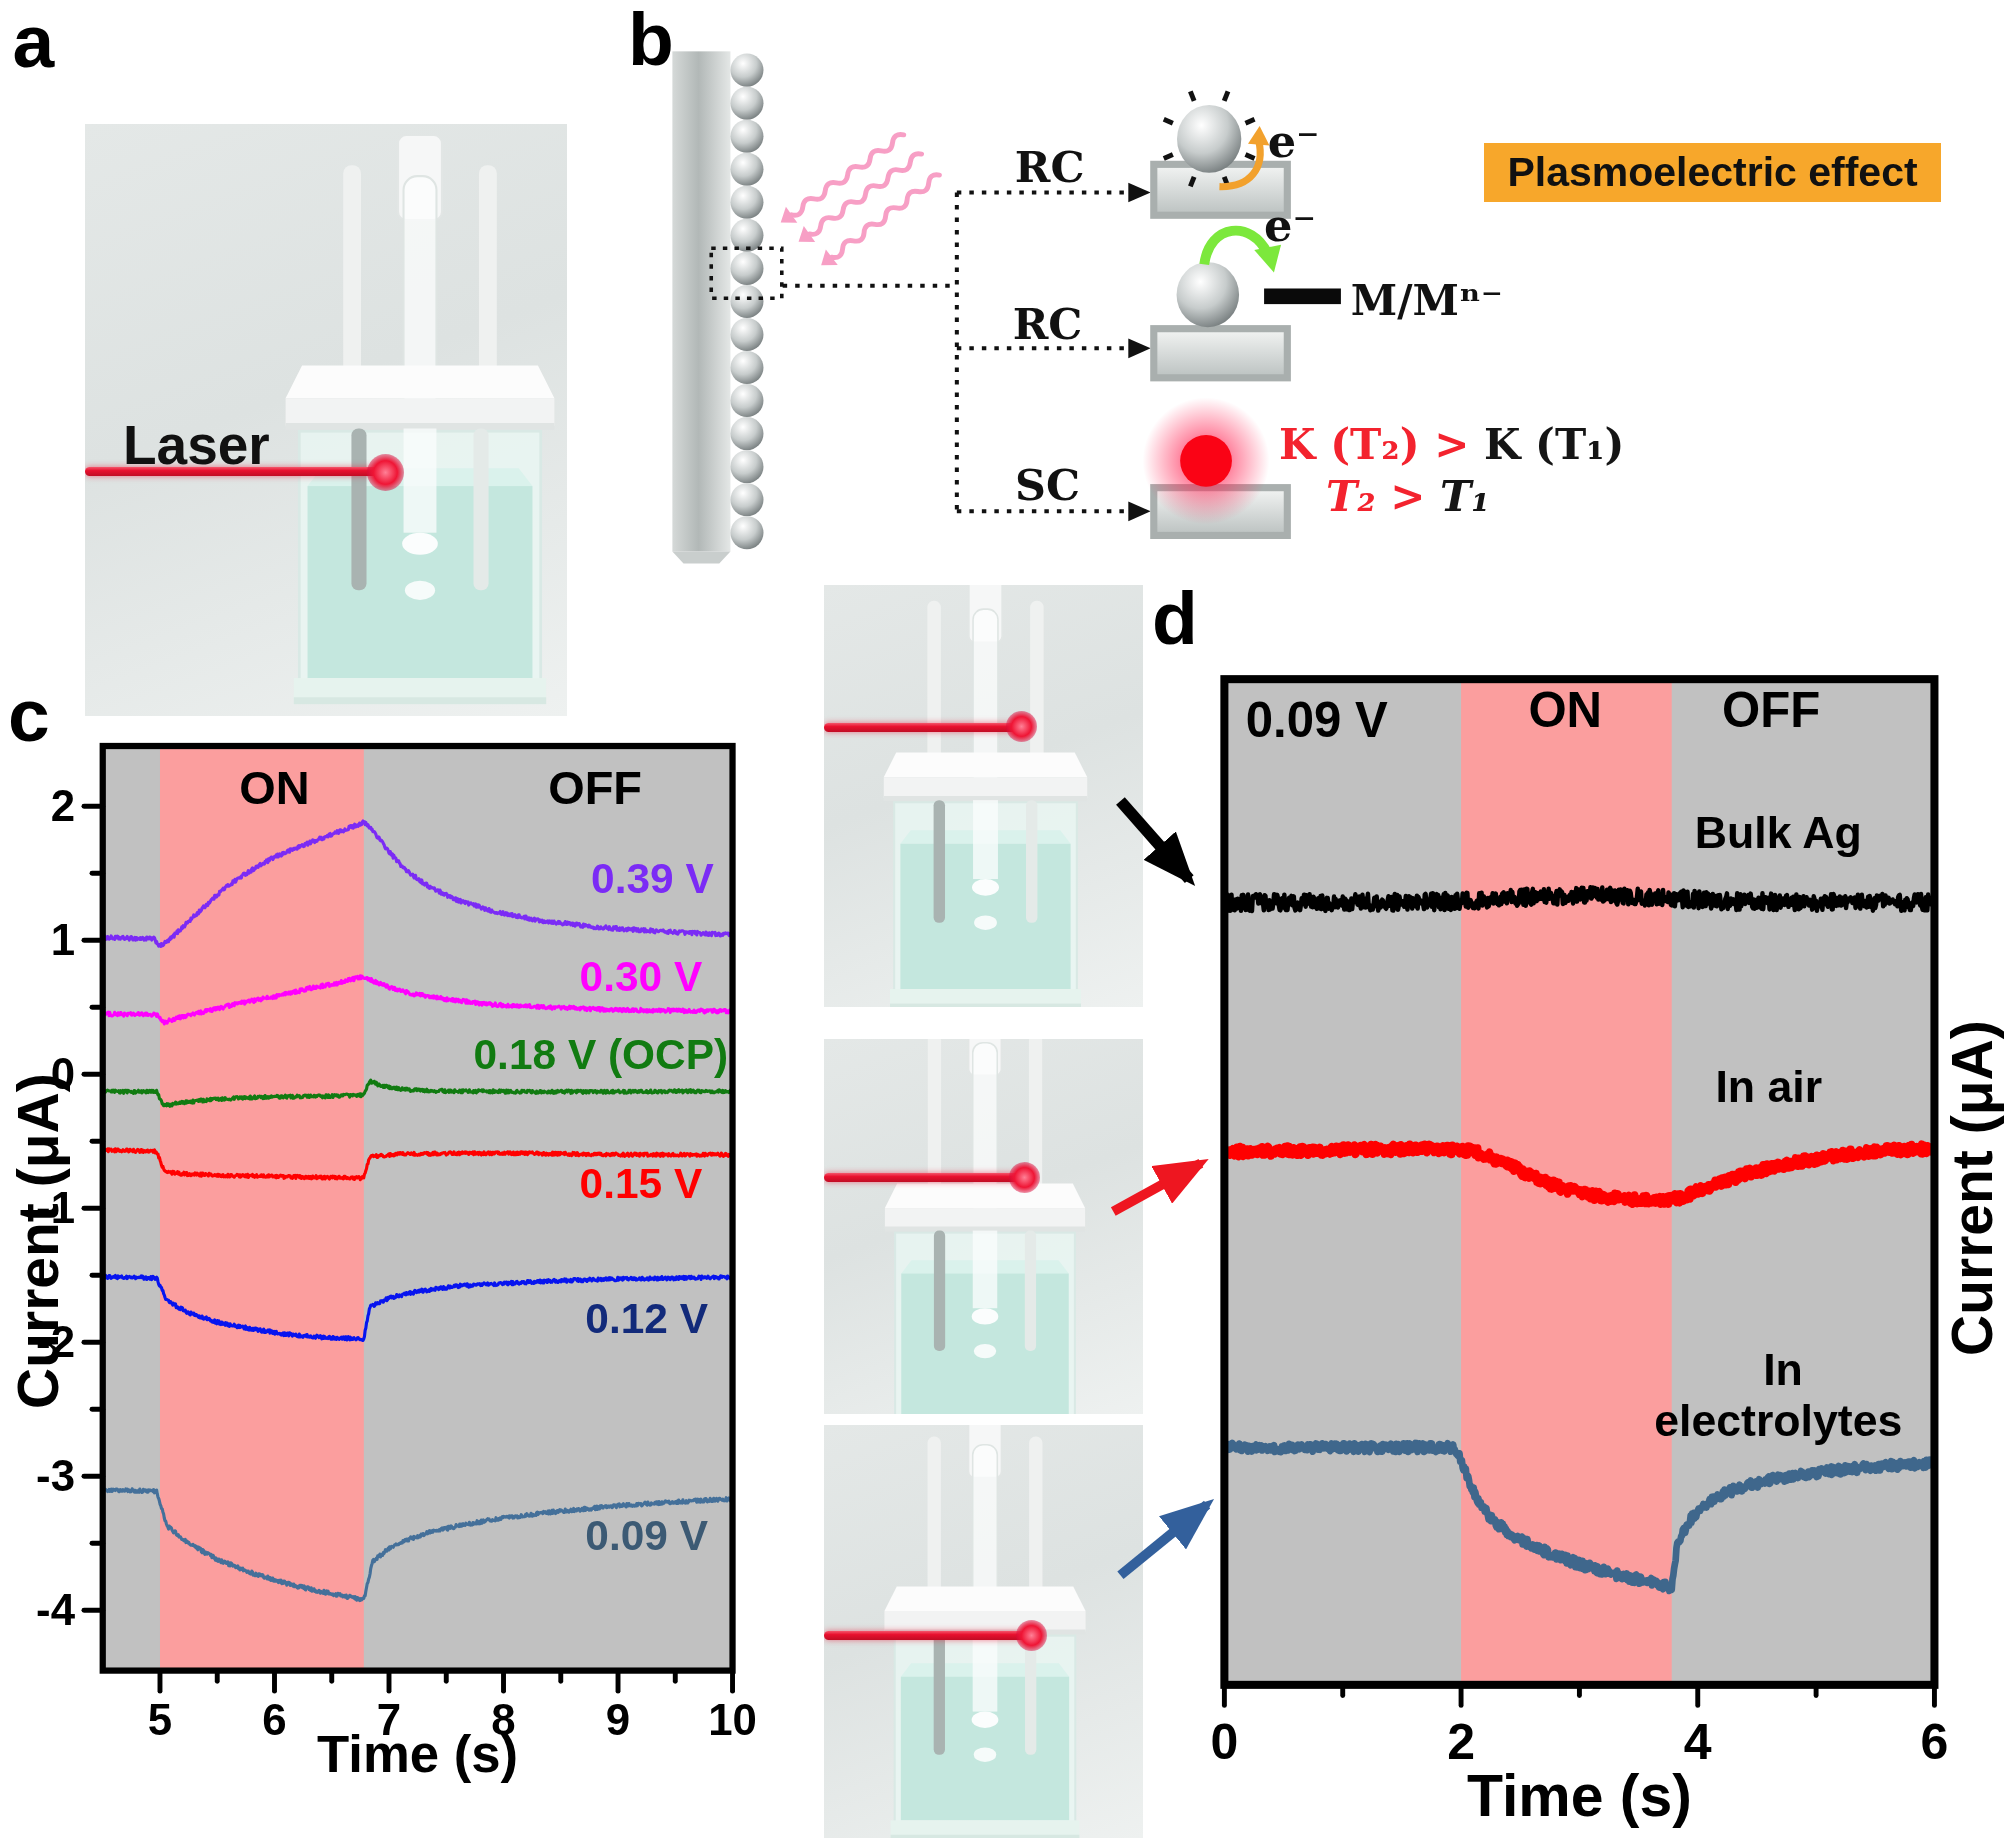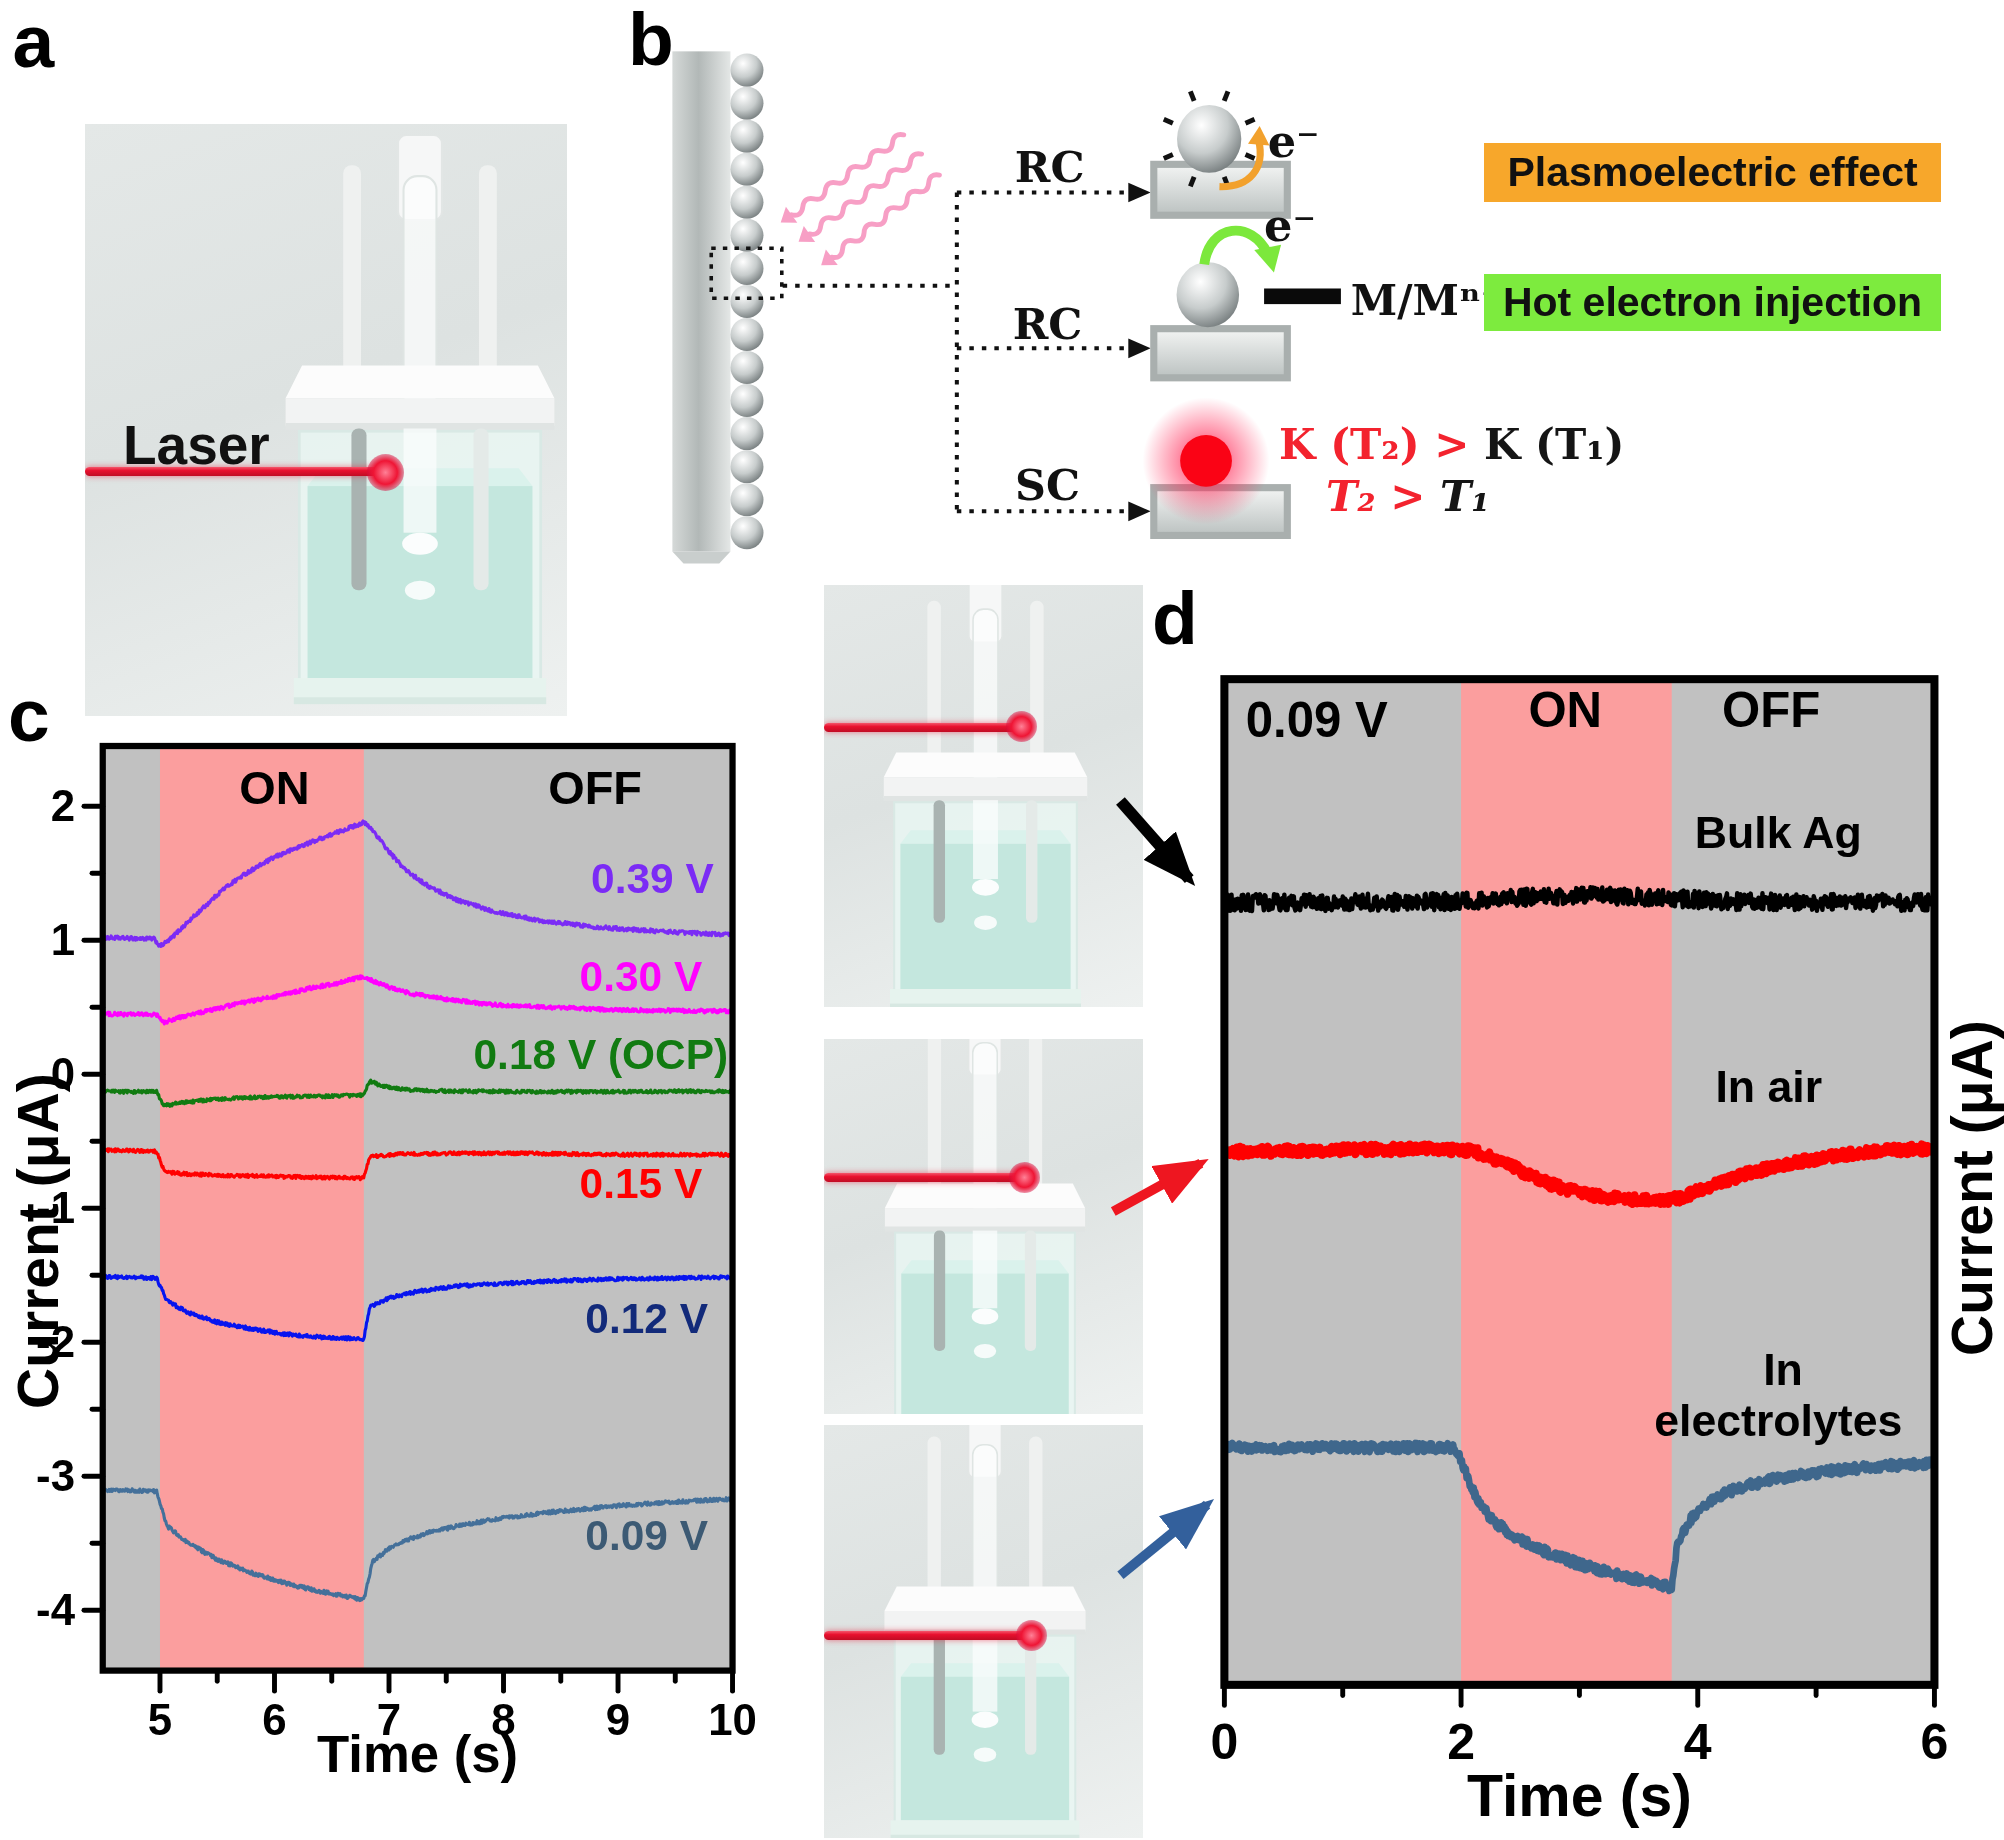--- a/index.html
+++ b/index.html
@@ -169,21 +169,20 @@
   </svg>
 
   <div class="serif-line" style="left:1279px;top:420px;">
     <span class="red">K (T₂) &gt; </span><span class="blk">K (T₁)</span>
   </div>
   <div class="serif-line" style="left:1326px;top:472px;font-style:italic;">
     <span class="red">T₂ &gt; </span><span class="blk">T₁</span>
   </div>
 
   <div class="effect-box" style="left:1484px;top:143px;width:457px;height:59px;background:#F7A72B;">Plasmoelectric effect</div>
-  <div class="effect-box" style="left:1484px;top:274px;width:457px;height:57px;background:#7DEB3E;">Hot electron injection</div>
 
   <div class="abs panel-letter" style="left:8px;top:678px;">c</div>
   <div class="vlabel" style="left:3.6px;top:960px;width:67px;height:563px;">Current (μA)</div>
   <div class="chart" style="left:0px;top:728px;"><svg width="804" height="1108" viewBox="0 0 1800 2480">
         <rect x="230" y="40" width="1410" height="2070" fill="#C1C1C1"></rect>
         <rect x="358.1818181818182" y="40" width="456.3272727272727" height="2070" fill="#FB9E9E"></rect>
         <clipPath id="clipc">
           <rect x="230" y="40" width="1410" height="2070"></rect>
         </clipPath>
         <g clip-path="url(#clipc)">

